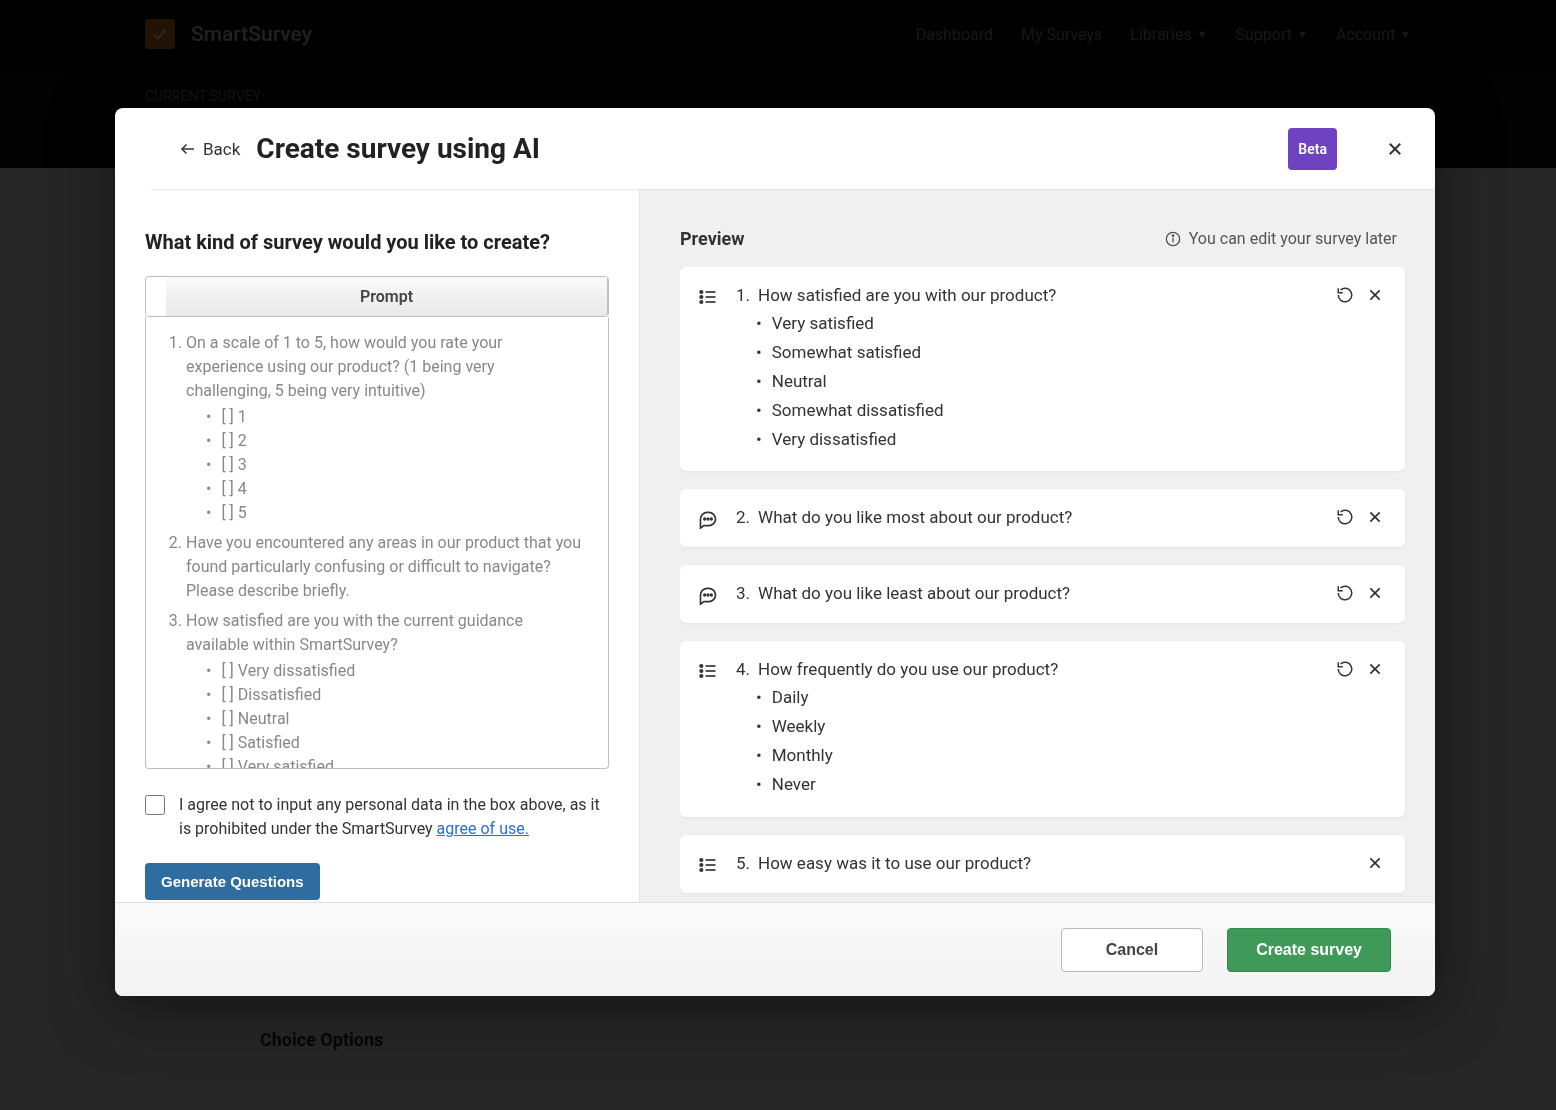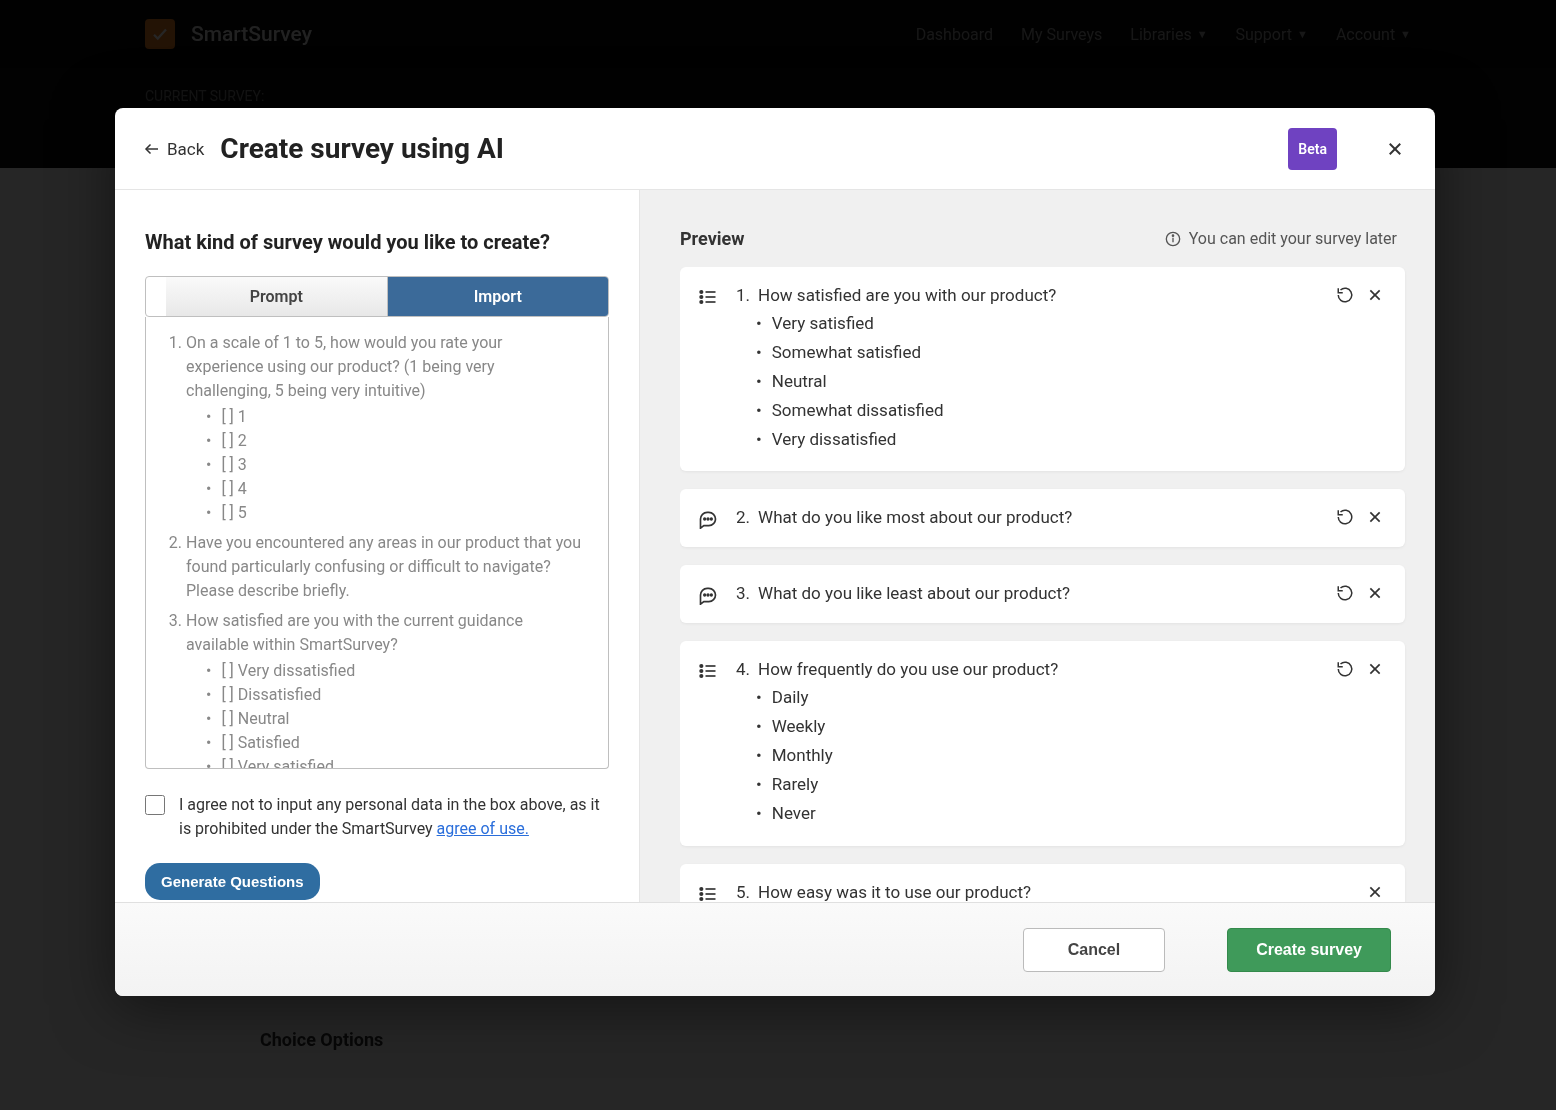--- a/index.html
+++ b/index.html
@@ -93,20 +93,21 @@
     flex-direction: column;
     overflow: hidden;
   }
   .modal-header {
     height: 82px;
     border-bottom: 1px solid #e5e5e5;
     display: flex;
     align-items: center;
     padding: 0 28px;
     gap: 16px;
+    margin-left: 36px;
   }
   .back-link {
     display: flex; align-items: center; gap: 6px;
     font-size: 17px; color: #333; cursor: pointer;
   }
   .modal-title { font-size: 28px; font-weight: 700; color: #222; }
   .modal-header .hspacer { flex:1; }
   .beta-badge {
     background: #6f42c1;
     color: #fff;
@@ -214,21 +215,21 @@
   .consent-row a { color: #2a6edb; text-decoration: underline; }
   .gen-btn {
     margin-top: 22px;
     display: inline-block;
     background: #2f6da1;
     color: #fff;
     font-size: 15px;
     font-weight: 600;
     padding: 10px 16px;
     border: none;
-    border-radius: 15px;
+    border-radius: 4px;
     cursor: pointer;
   }
 
   
   .preview-head {
     display: flex;
     align-items: center;
     margin-bottom: 18px;
     padding-right: 30px;
   }
@@ -289,21 +290,20 @@
   }
   .btn-create {
     background: #3f9a5a;
     color: #fff;
     font-size: 16px;
     font-weight: 600;
     padding: 12px 28px;
     border: 1px solid #348a4c;
     border-radius: 4px;
     cursor: pointer;
-    margin-left: 38px;
   }
   svg { display:block; }
 </style>
 </head>
 <body>
 
 <div class="topnav">
   <div class="logo">
     <div class="mark">
       <svg width="18" height="18" viewBox="0 0 24 24" fill="none" stroke="#fff" stroke-width="3">
@@ -362,21 +362,20 @@
         </svg>
     </div>
   </div>
 
   <div class="modal-body">
 
     <div class="left-pane">
       <div class="left-heading">What kind of survey would you like to create?</div>
       <div class="tabs">
         <div class="tab inactive">Prompt</div>
-        <div class="tab active">Import</div>
       </div>
       <div class="import-box">
         <ol>
           <li>
             <span>On a scale of 1 to 5, how would you rate your experience using our product? (1 being very challenging, 5 being very intuitive)</span>
             <ul>
               <li>[ ] 1</li>
               <li>[ ] 2</li>
               <li>[ ] 3</li>
               <li>[ ] 4</li>
@@ -533,21 +532,20 @@
             </div>
             <div class="qbody">
               <div class="qtext">
                 <span class="qnum">4.</span>
                 <span>How frequently do you use our product?</span>
               </div>
               <ul class="qopts">
                 <li>Daily</li>
                 <li>Weekly</li>
                 <li>Monthly</li>
-                <li>Rarely</li>
                 <li>Never</li>
               </ul>
             </div>
             <div class="qactions">
               <div class="qaction">
                 <svg width="18" height="18" viewBox="0 0 24 24" fill="none" stroke="#333" stroke-width="2">
                   <path d="M3 12a9 9 0 1 0 3-6.7"></path>
                   <polyline points="3 3 3 9 9 9"></polyline>
                 </svg>
               </div>

